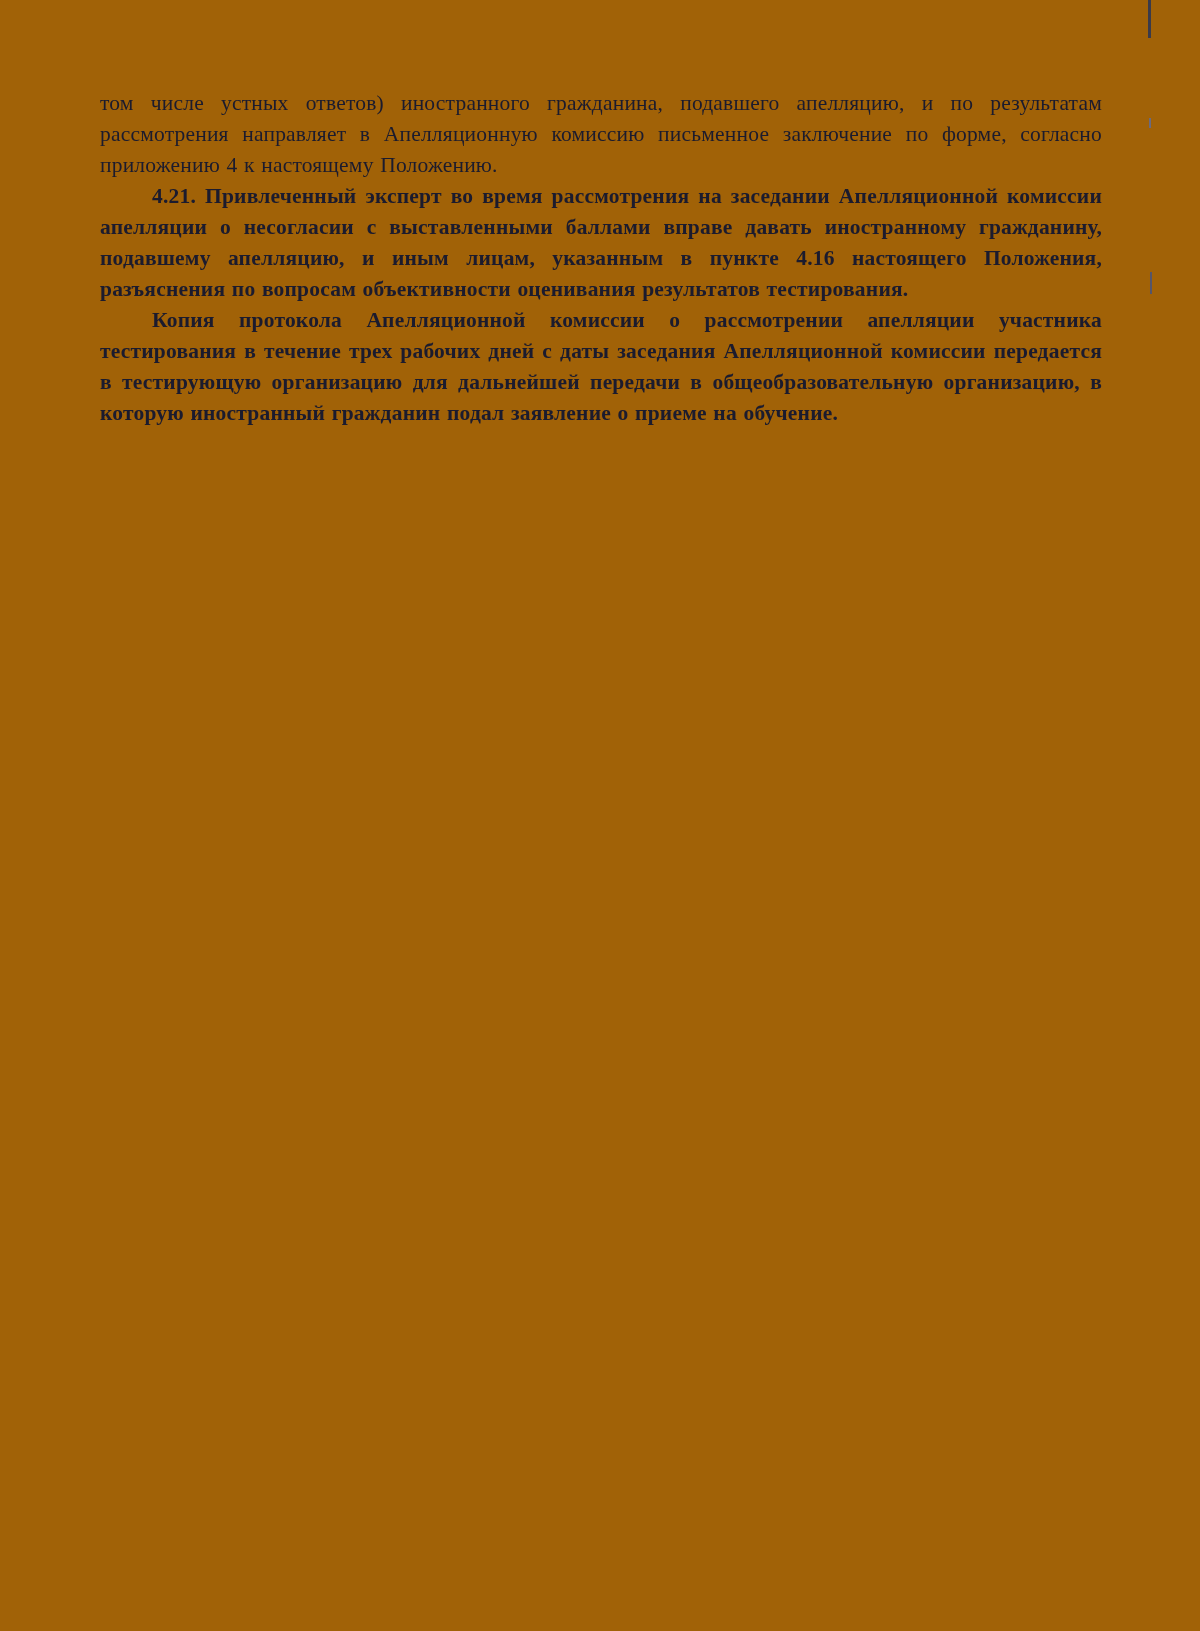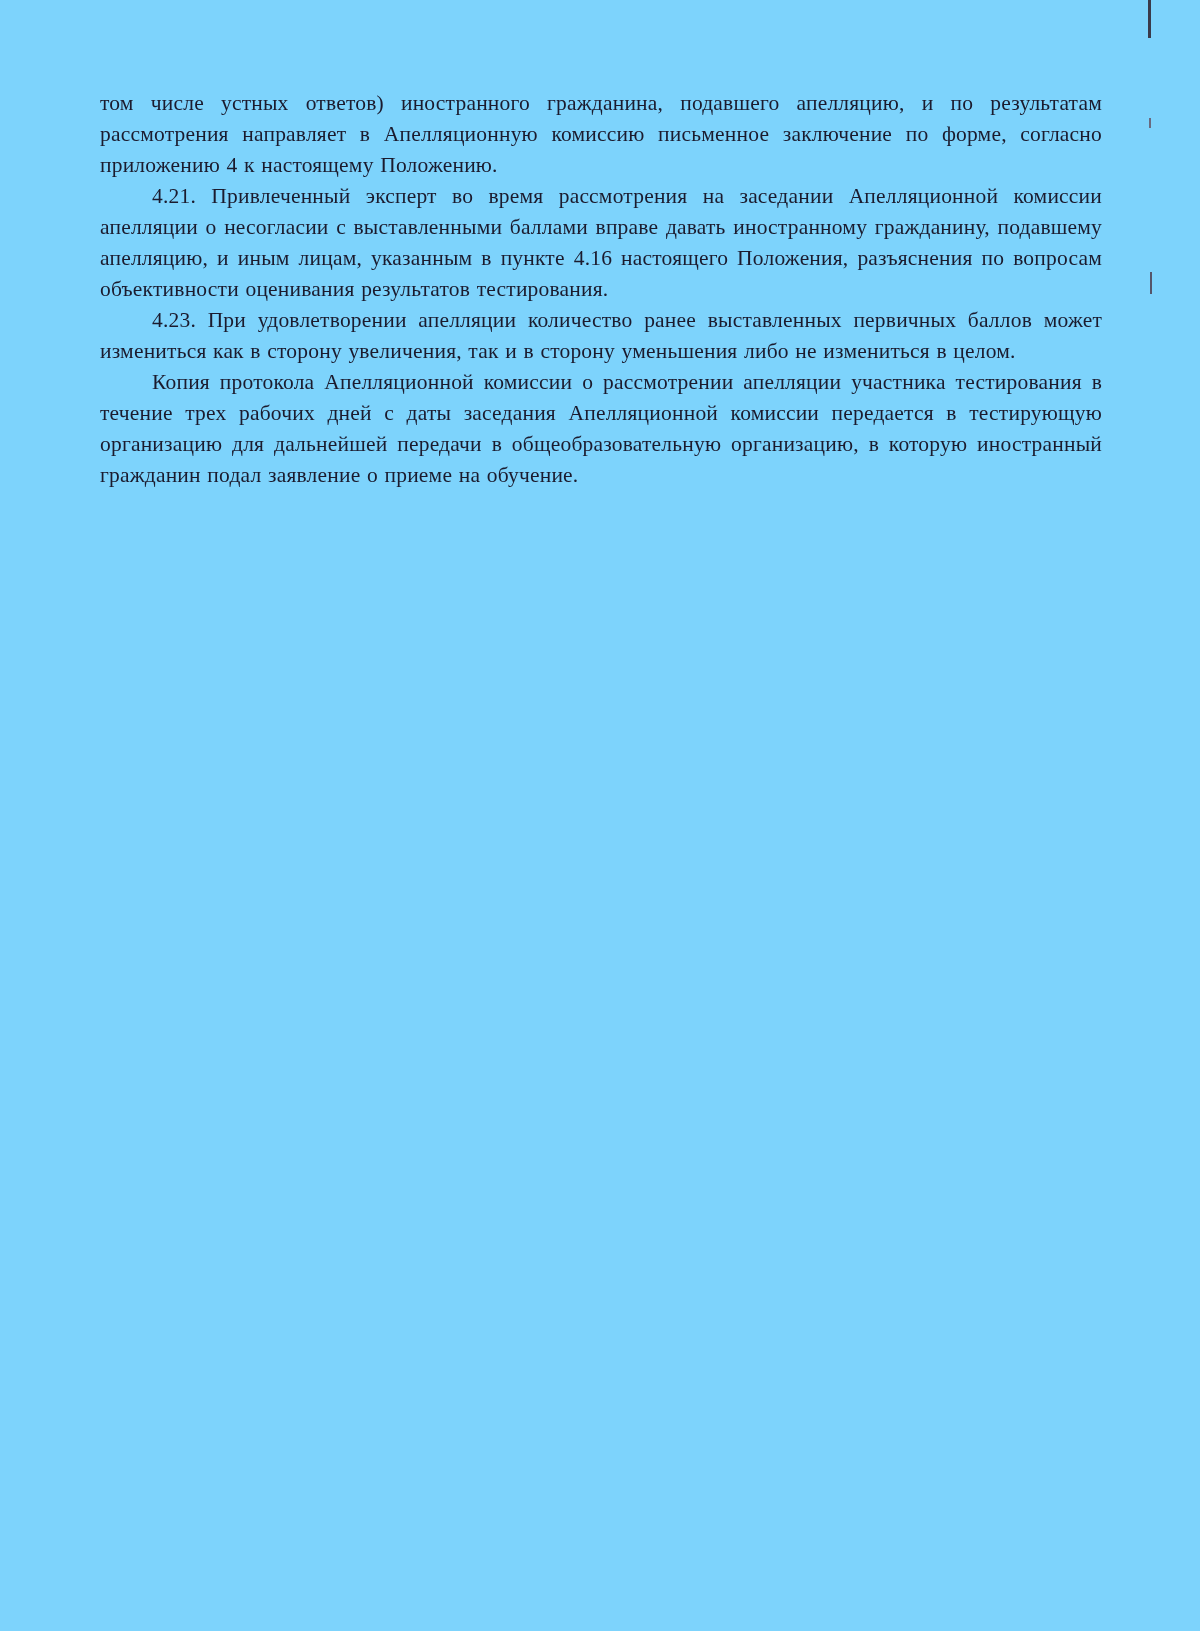--- a/index.html
+++ b/index.html
@@ -4,21 +4,21 @@
 <style>
   html, body {
     margin: 0;
     padding: 0;
     background: #ffffff;
   }
   .page {
     position: relative;
     width: 1200px;
     height: 1631px;
-    background: #7dd3fc;
+    background: #a16207;
     overflow: hidden;
     font-family: "Liberation Serif", "DejaVu Serif", serif;
     color: #1b1b2e;
   }
   .text-block {
     position: absolute;
     top: 88px;
     left: 100px;
     width: 1002px;
   }
@@ -26,20 +26,21 @@
     margin: 0;
     font-size: 21.5px;
     line-height: 31px;
     text-align: justify;
     text-justify: inter-word;
     word-spacing: 1px;
     letter-spacing: 0.2px;
   }
   .para.indent {
     text-indent: 52px;
+    font-weight: bold;
   }
   .para.no-indent {
     text-indent: 0;
   }
   
   .artifact {
     position: absolute;
     background: #3a3a4a;
   }
   .artifact-1 {
@@ -67,21 +68,20 @@
 <body>
 
 <div class="page">
 
   <div class="text-block">
     <p class="para no-indent">том числе устных ответов) иностранного гражданина, подавшего апелляцию, и по результатам рассмотрения направляет в Апелляционную комиссию письменное заключение по форме, согласно приложению 4 к настоящему Положению.</p>
 
     <p class="para indent">4.21. Привлеченный эксперт во время рассмотрения на заседании Апелляционной комиссии апелляции о несогласии с выставленными баллами вправе давать иностранному гражданину, подавшему апелляцию, и иным лицам, указанным в пункте 4.16 настоящего Положения, разъяснения по вопросам объективности оценивания результатов тестирования.</p>
 
 
-    <p class="para indent">4.23. При удовлетворении апелляции количество ранее выставленных первичных баллов может измениться как в сторону увеличения, так и в сторону уменьшения либо не измениться в целом.</p>
 
     <p class="para indent">Копия протокола Апелляционной комиссии о рассмотрении апелляции участника тестирования в течение трех рабочих дней с даты заседания Апелляционной комиссии передается в тестирующую организацию для дальнейшей передачи в общеобразовательную организацию, в которую иностранный гражданин подал заявление о приеме на обучение.</p>
   </div>
 
   <div class="artifact artifact-1"></div>
   <div class="artifact artifact-3"></div>
   <div class="artifact artifact-2"></div>
 
 </div>
 

